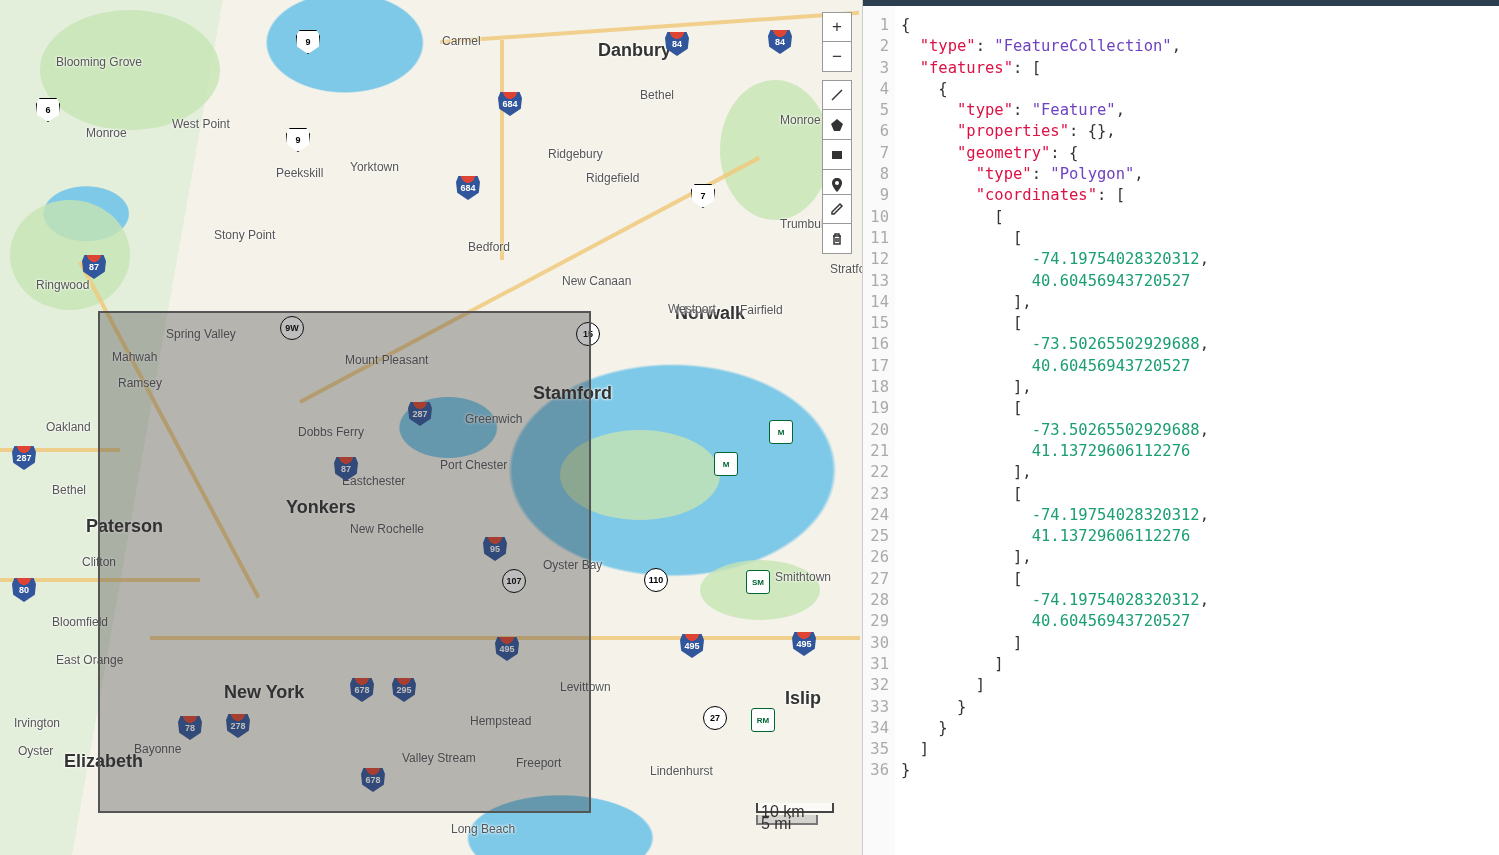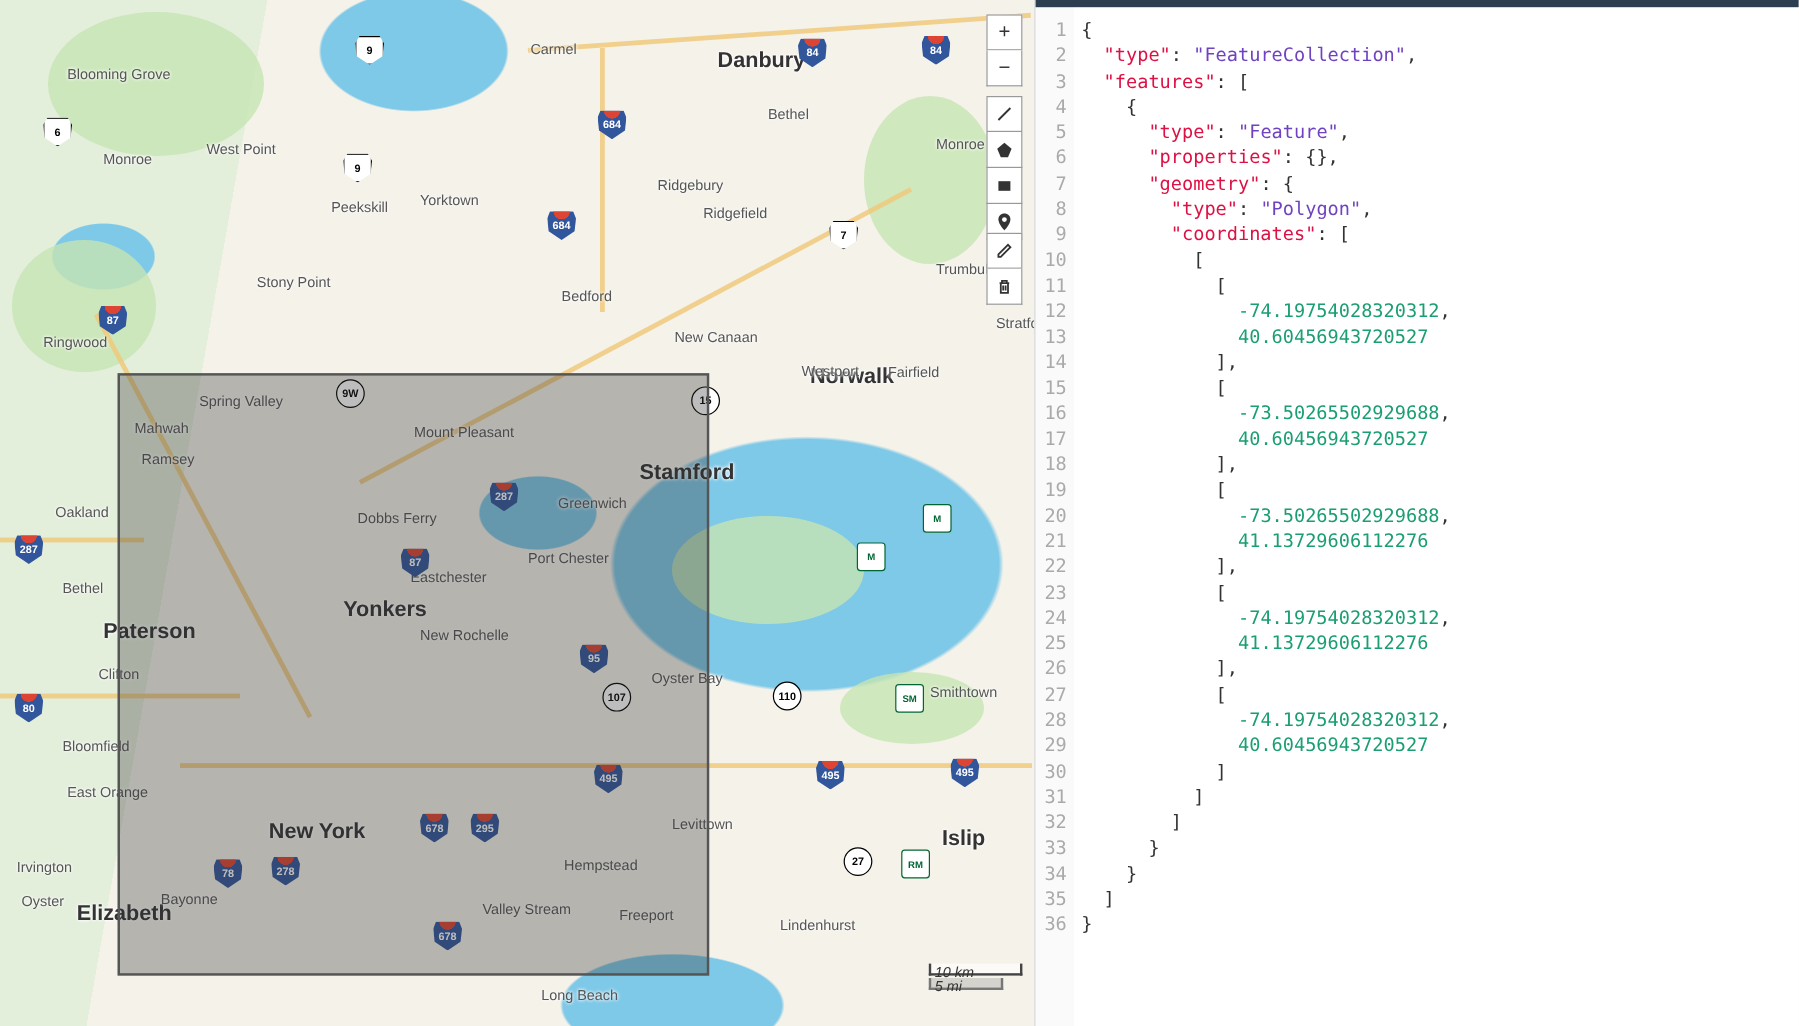--- a/index.html
+++ b/index.html
@@ -75,22 +75,22 @@
     width:30px; height:30px; background:#fff; border:1px solid #999;
     display:flex;align-items:center;justify-content:center;
     font-size:17px; color:#333; cursor:pointer;
   }
   .ctrl-btn + .ctrl-btn{ border-top:none;}
   .ctrl-stack.zoom{ top:12px;}
   .ctrl-stack.draw{ top:80px;}
   .ctrl-stack.edit{ top:194px;}
 
   .scale-bar{
-    position:absolute; right:10px; bottom:30px;
-    font-size:12px; color:#333;font-style:italic;
+    position:absolute; right:28px; bottom:30px;
+    font-size:16px; color:#333;
   }
   .scale-row{ border:2px solid #444; border-top:none; height:10px; margin-top:2px;
     display:flex; align-items:flex-start; padding-left:3px; background:rgba(255,255,255,.6);}
   .scale-row.km{ width:78px;}
   .scale-row.mi{ width:62px; border-color:#777; background:rgba(120,120,120,.25);}
 
   
   .code-pane{
     flex:1; display:flex; background:#fff; font-family:"SFMono-Regular",Consolas,Menlo,monospace;
     font-size:15.5px; line-height:21.3px; border-left:1px solid #ccc; position:relative;

